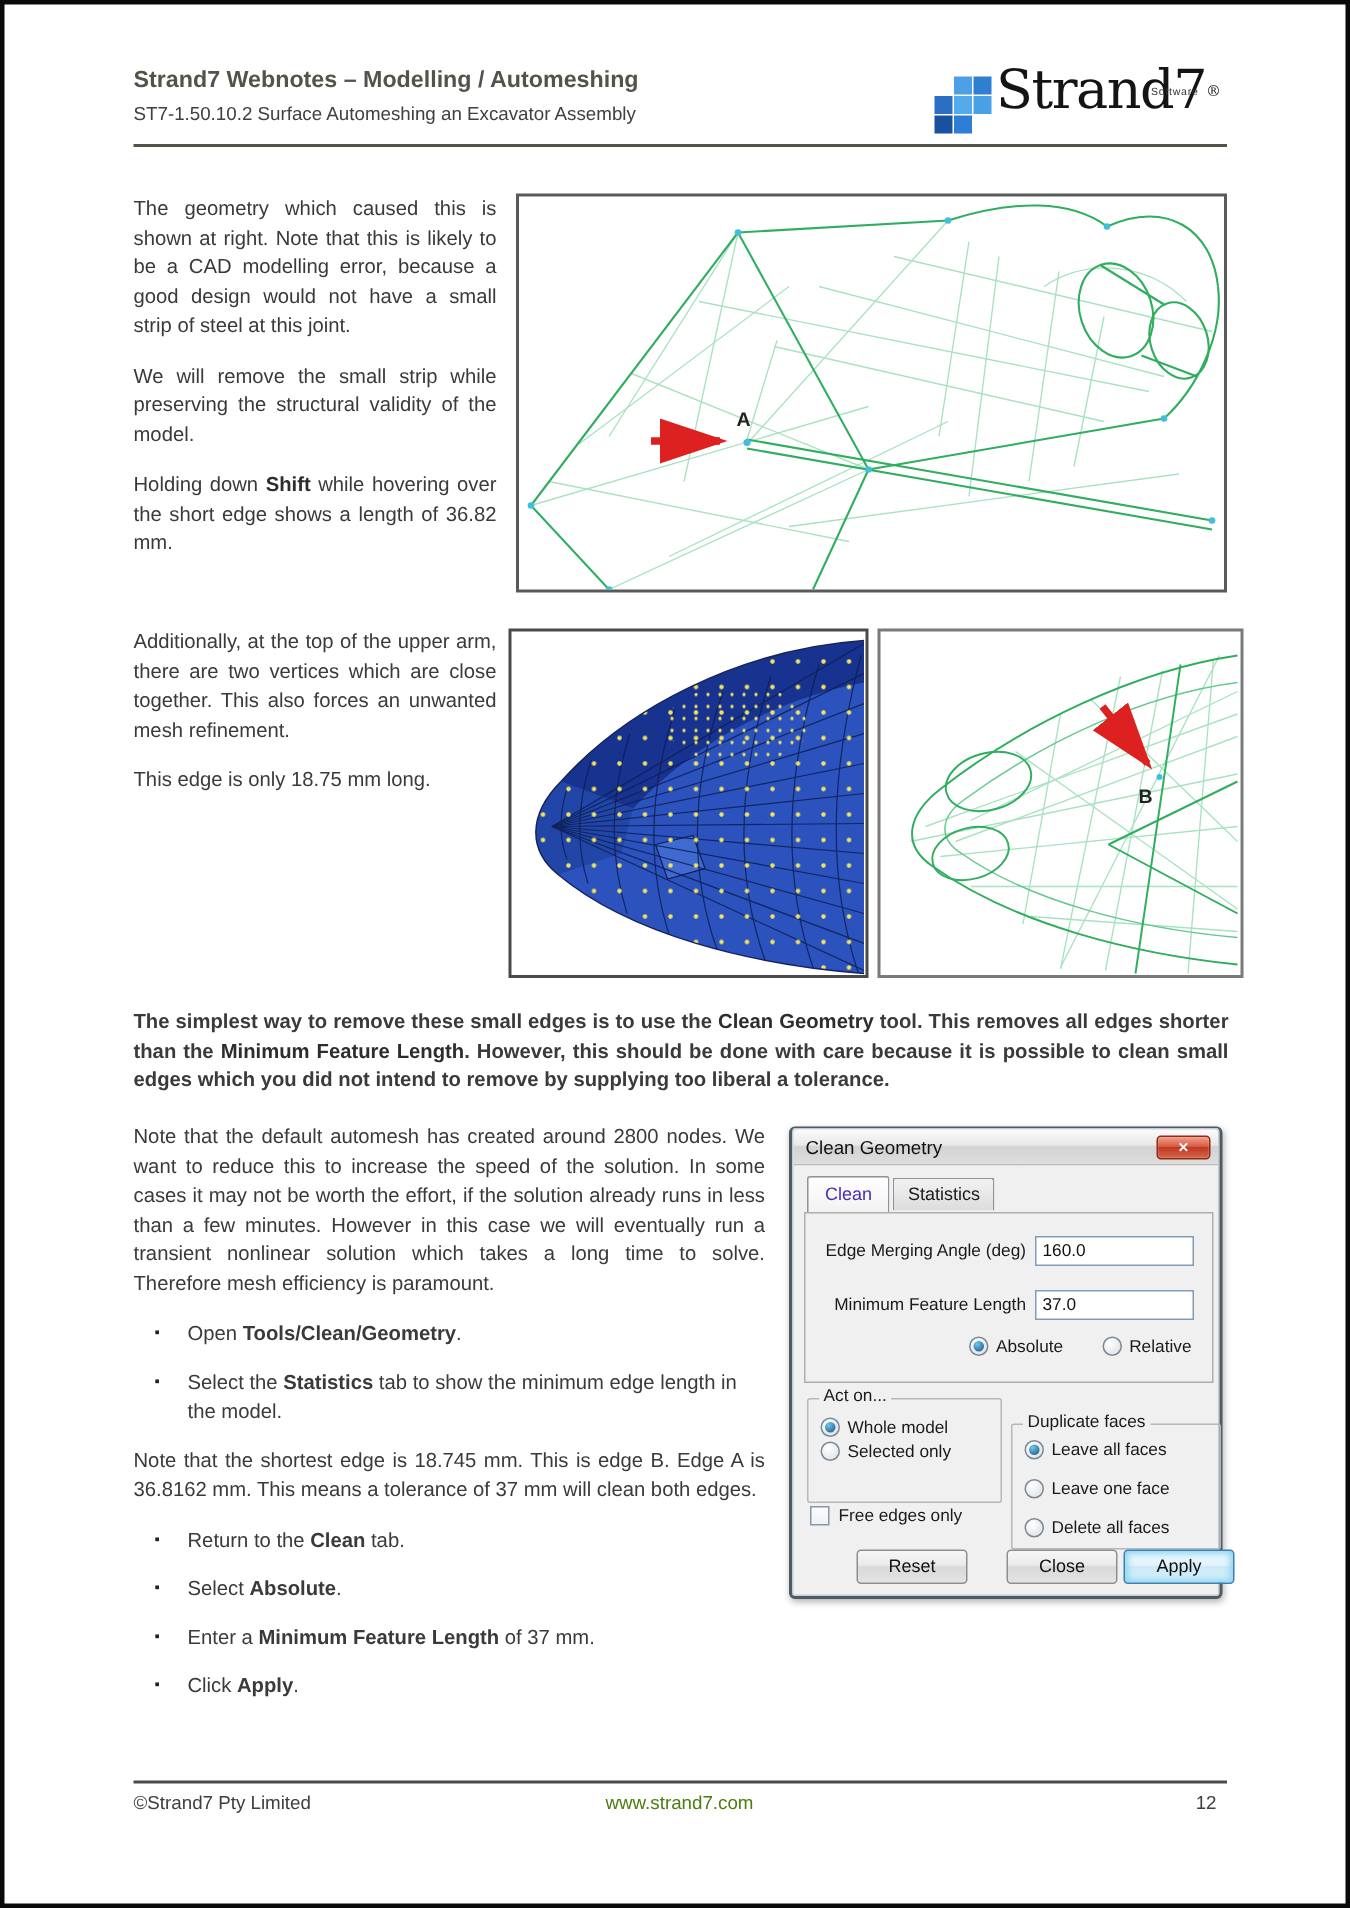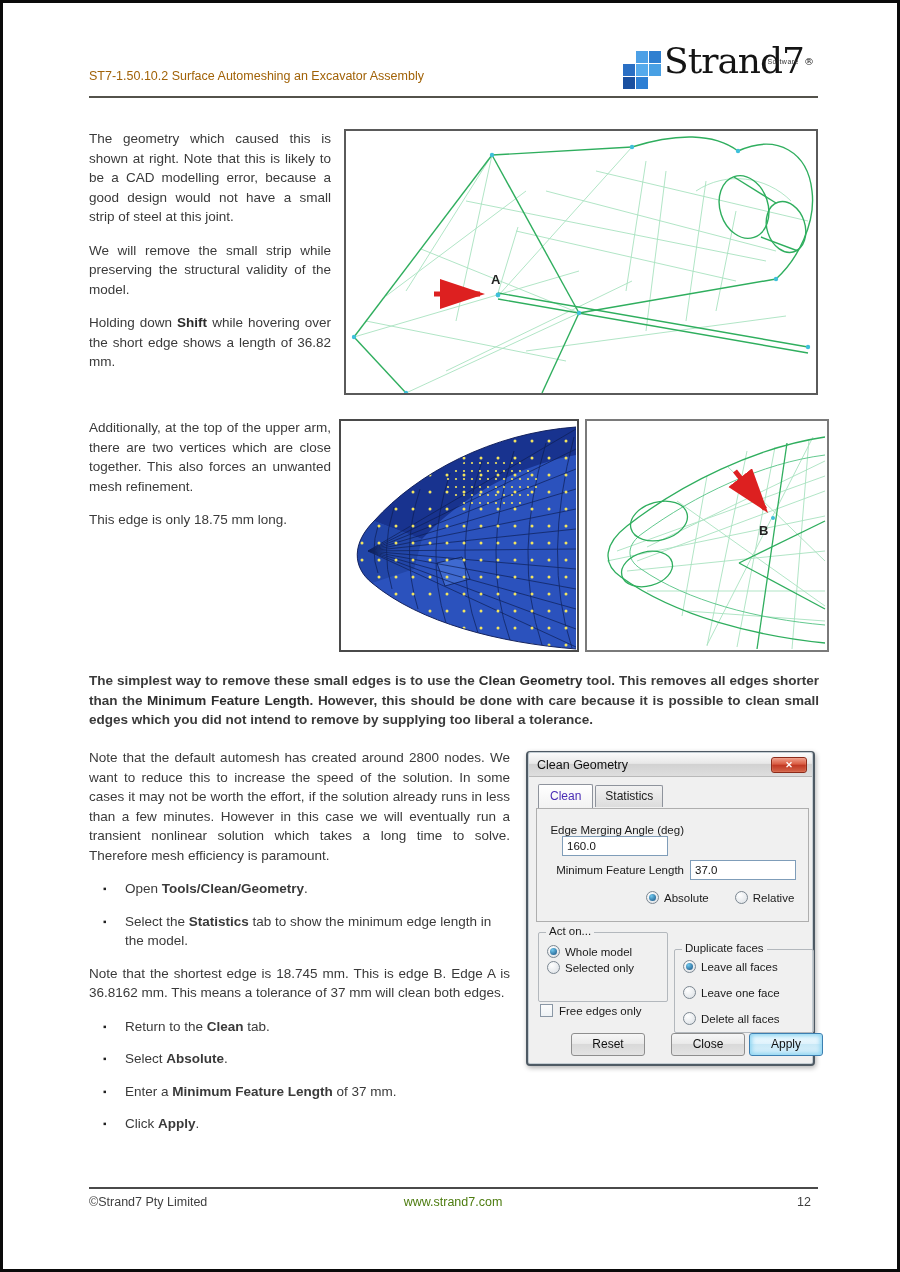--- a/index.html
+++ b/index.html
@@ -4,21 +4,21 @@
 <style>
   * { margin:0; padding:0; box-sizing:border-box; }
   body { background:#666; font-family:"Liberation Sans", sans-serif; }
   .page {
     position:relative; width:900px; height:1272px; background:#fff;
     border:3px solid #0a0a0a; overflow:hidden;
     font-family:"Liberation Sans", sans-serif; color:#3a3a3a;
   }
   
   .hdr-title { position:absolute; left:86px; top:42px; font-size:15.5px; font-weight:bold; color:#53524b; }
-  .hdr-sub   { position:absolute; left:86px; top:66px; font-size:12.5px; color:#a16207; }
+  .hdr-sub   { position:absolute; left:86px; top:66px; font-size:12.5px; color:#404040; }
   .hdr-rule  { position:absolute; left:86px; top:93px; width:729px; height:2px; background:#53524b; }
   .logo { position:absolute; right:84px; top:40px; display:flex; align-items:flex-start; }
   .logo-squares { display:grid; grid-template-columns:repeat(3,12px); grid-template-rows:repeat(3,12px); gap:1px; margin-top:8px; margin-right:3px; }
   .sq { width:12px; height:12px; }
   .sq.e { background:transparent; }
   .logo-name { font-family:"DejaVu Serif", serif; font-size:36px; line-height:36px; color:#141414; letter-spacing:-1px; position:relative; }
   .logo-reg { font-size:10px; vertical-align:top; position:relative; top:1px; color:#222; }
   .logo-tag { position:absolute; right:14px; bottom:-1px; font-size:7px; letter-spacing:.5px; color:#333; font-family:"Liberation Sans",sans-serif; }
   
   .p { text-align:justify; font-size:13.5px; line-height:19.5px; color:#3a3a3a; margin-bottom:14px; }
@@ -75,20 +75,21 @@
   .ftr-left { left:86px; }
   .ftr-center { left:0; width:900px; text-align:center; }
   .ftr-center span { color:#4d7c0f; }
   .ftr-right { right:86px; }
 </style>
 </head>
 <body>
 
 <div class="page">
 
+  <div class="hdr-title">Strand7 Webnotes – Modelling / Automeshing</div>
   <div class="hdr-sub">ST7-1.50.10.2 Surface Automeshing an Excavator Assembly</div>
   <div class="hdr-rule"></div>
 
   <div class="logo">
     <div class="logo-squares">
       <div class="sq e"></div>
       <div class="sq" style="background:#4da0e6"></div>
       <div class="sq" style="background:#2f7fd0"></div>
       <div class="sq" style="background:#2a6fc4"></div>
       <div class="sq" style="background:#55aaec"></div>
@@ -281,21 +282,21 @@
   <div class="dlg">
     <div class="dlg-title"><span>Clean Geometry</span></div>
     <div class="dlg-close"><span>✕</span></div>
 
     <div class="tabs">
       <div class="tab active">Clean</div>
       <div class="tab">Statistics</div>
     </div>
     <div class="tabpage"></div>
 
-    <div class="frow" style="left:12px; top:72px;flex-direction:column;">
+    <div class="frow" style="left:12px; top:72px;">
       <div class="flabel">Edge Merging Angle (deg)</div>
       <input class="finput" readonly="" value="160.0" style="">
     </div>
     <div class="frow" style="left:12px; top:108px;">
       <div class="flabel">Minimum Feature Length</div>
       <input class="finput" readonly="" value="37.0" style="">
     </div>
     <div class="frow" style="left:118px; top:139px; gap:26px;">
       <div class="ropt">
           <span class="radio sel"></span>

